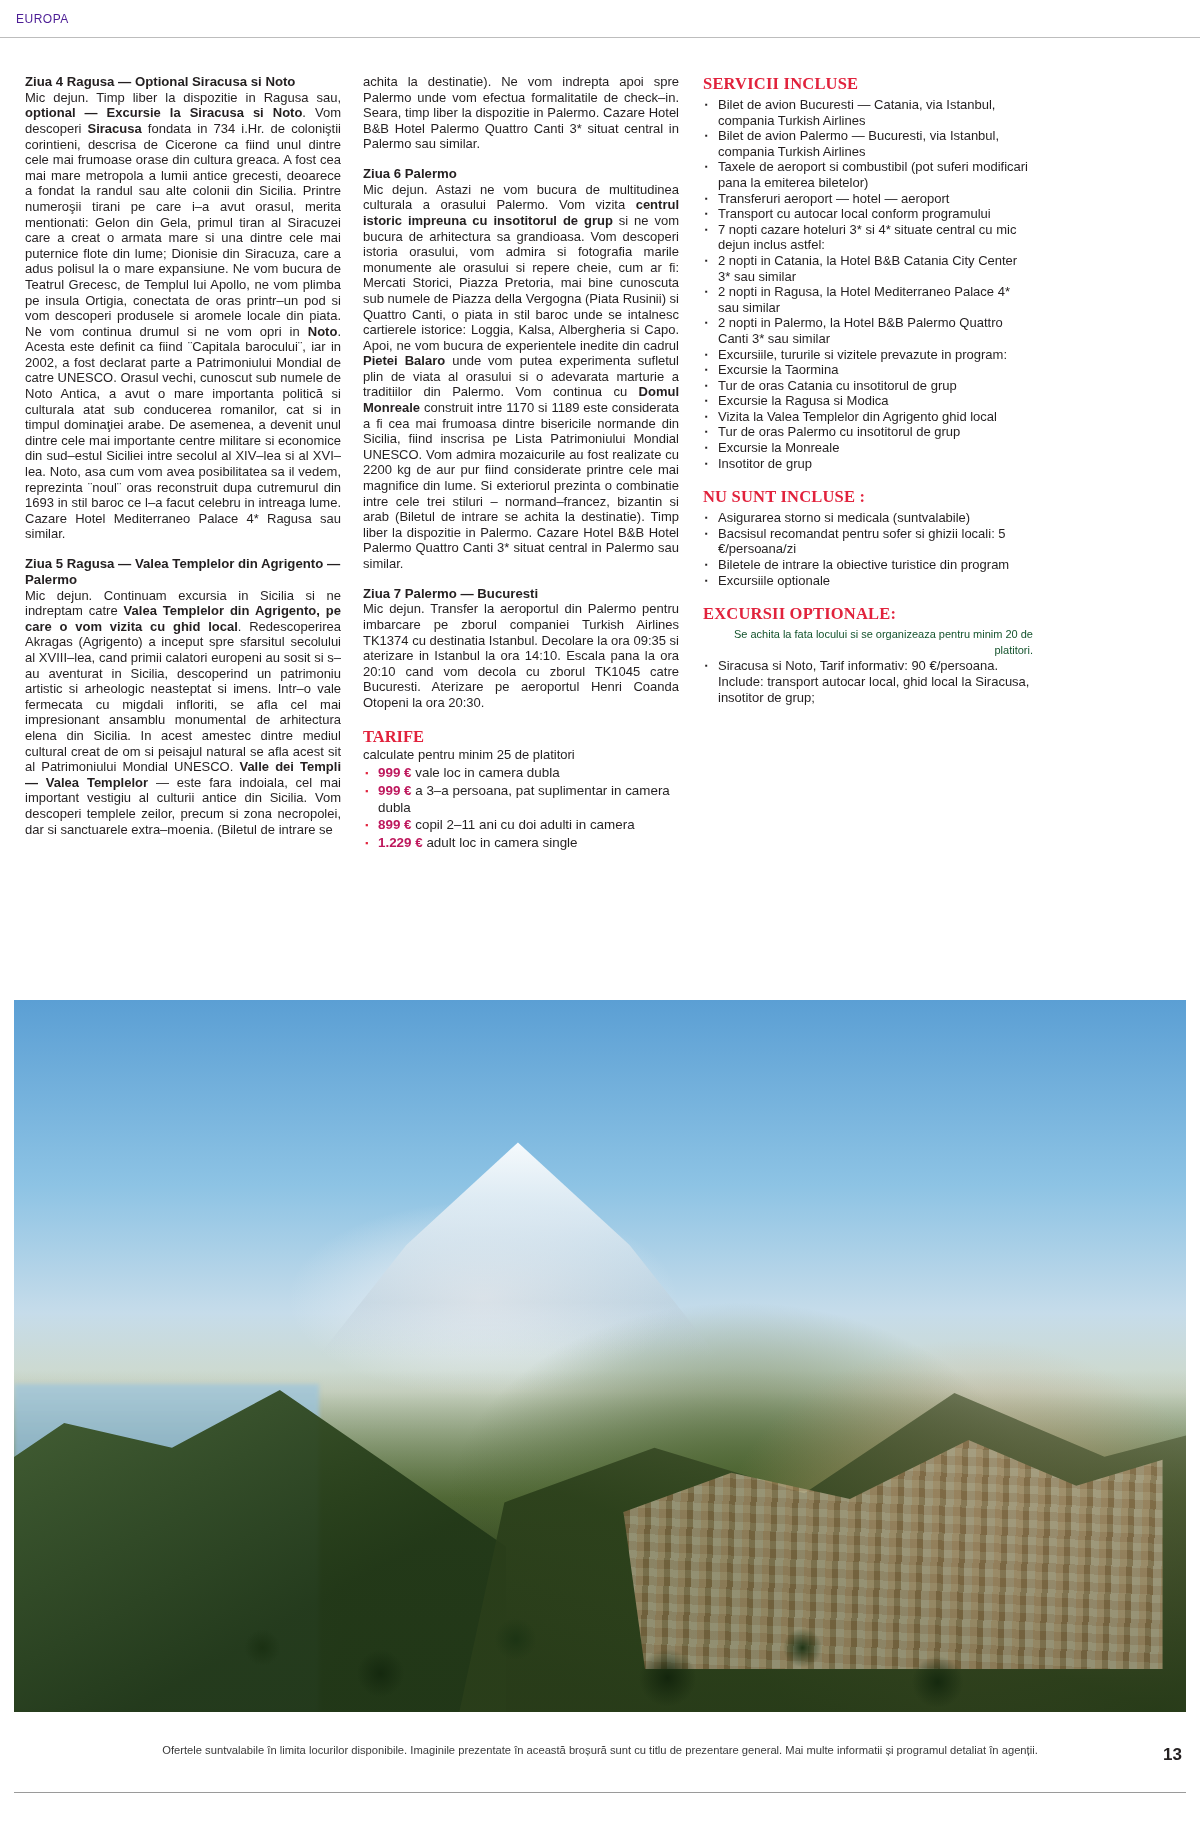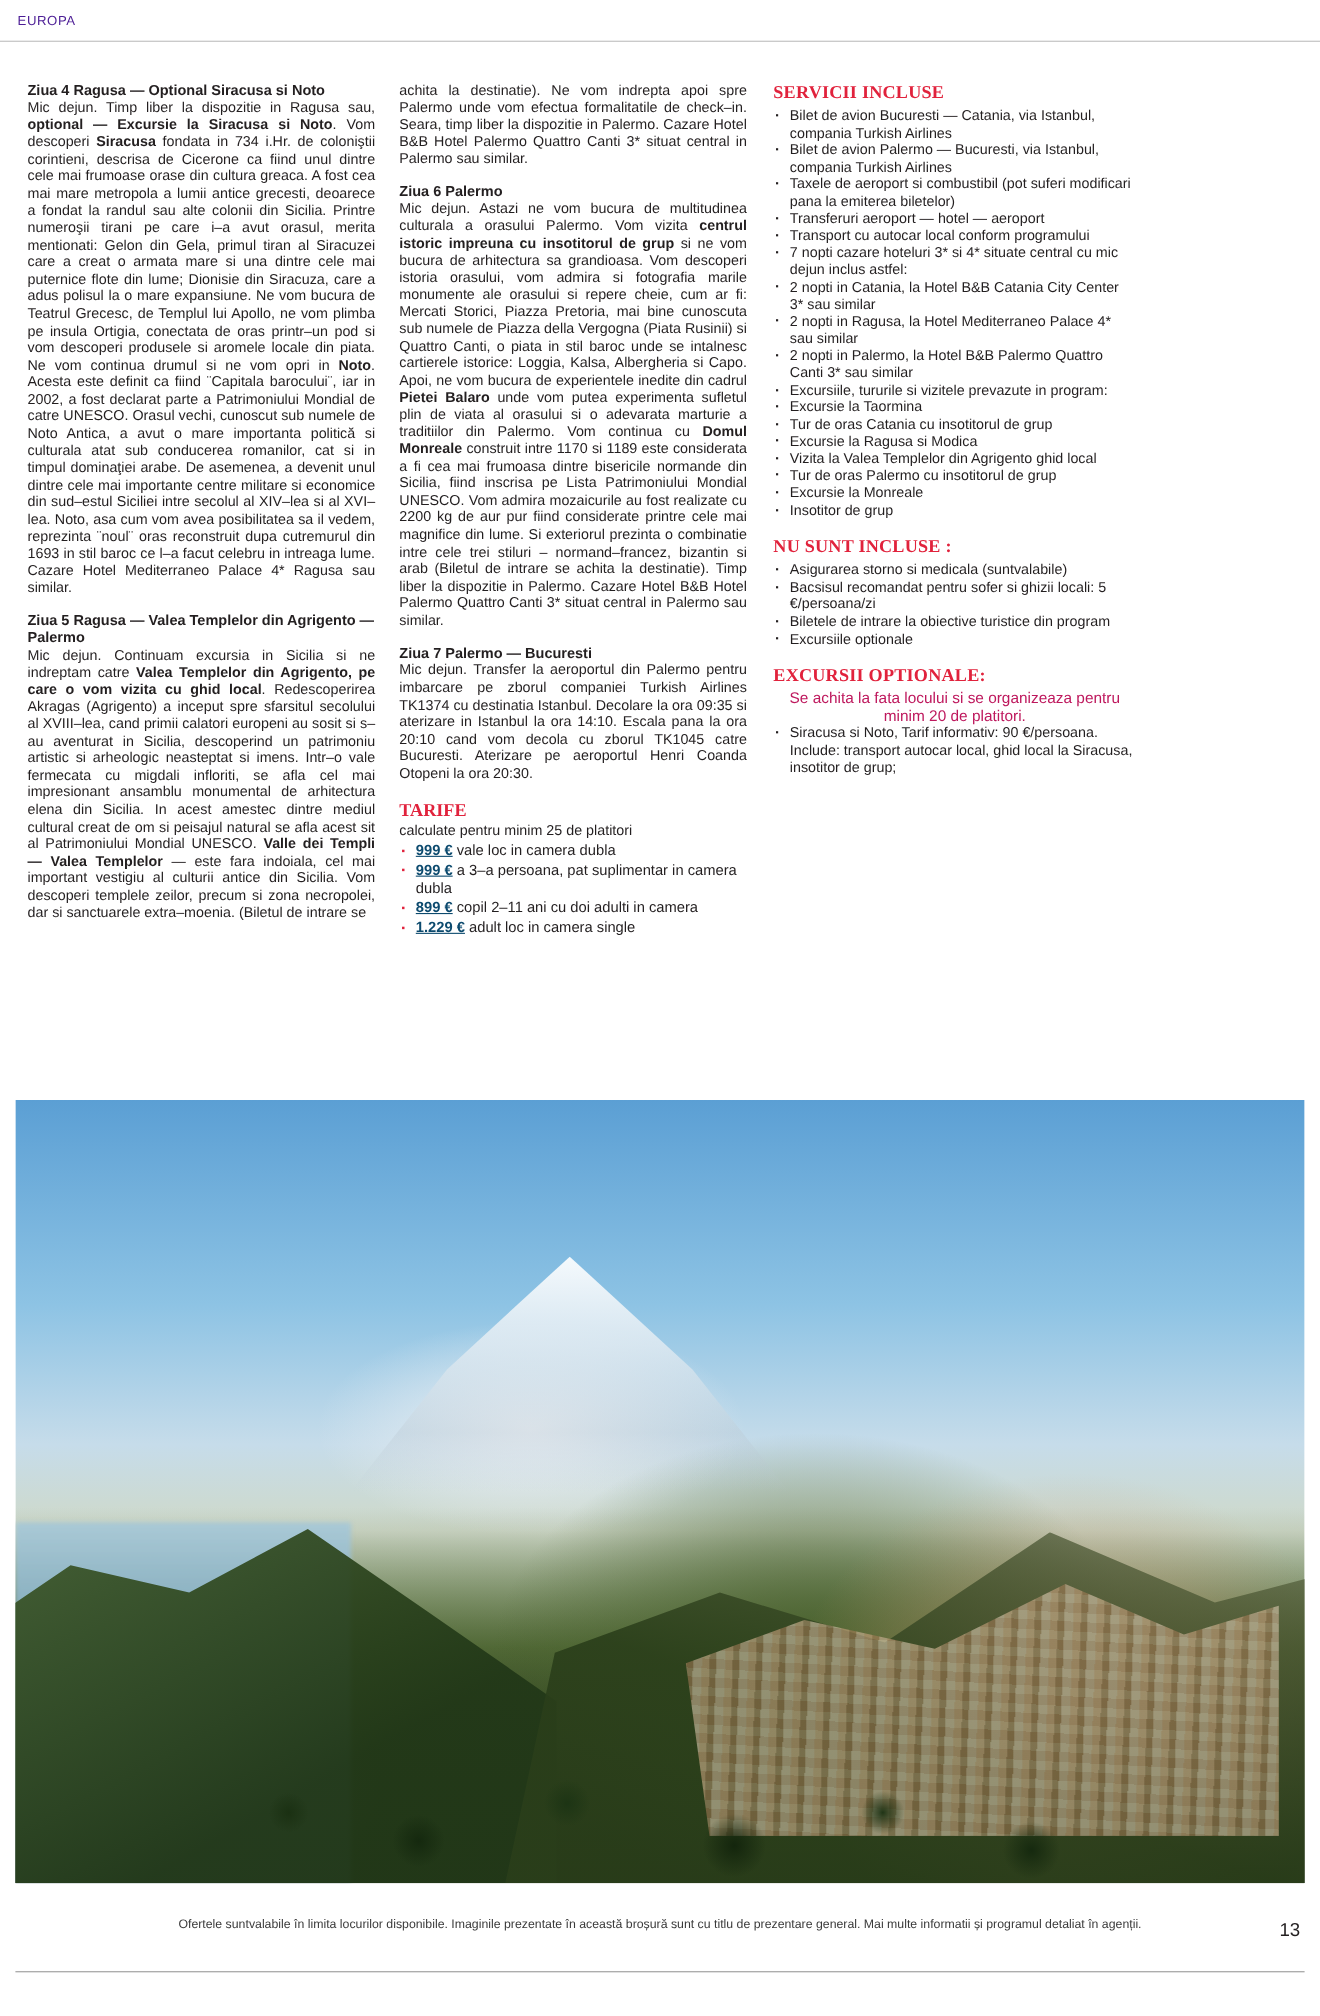--- a/index.html
+++ b/index.html
@@ -126,30 +126,29 @@
   ul.price-list li::before {
     content: "▪";
     position: absolute;
     left: 2px;
     top: 0px;
     font-size: 9px;
     color: #e1223c;
     line-height: 18px;
   }
   .price {
-    color: #0c4a6e;
-    font-weight: bold;
-    text-decoration: underline;
+    color: #be185d;
+    font-weight: bold;
   }
 
   .opt-note {
-    font-size: 14px;
+    font-size: 11px;
     line-height: 15.6px;
-    text-align: center;
-    color: #be185d;
+    text-align: right;
+    color: #14532d;
   }
 
   
   .photo-wrap {
     position: absolute;
     left: 14px;
     top: 1000px;
     width: 1172px;
     height: 712px;
     overflow: hidden;
@@ -234,21 +233,21 @@
     background: linear-gradient(to bottom, rgba(255,255,255,0.92) 0%, rgba(228,236,242,0.8) 38%, rgba(186,200,210,0.35) 75%, rgba(186,200,210,0) 100%);
     clip-path: polygon(50% 0%, 78% 48%, 100% 100%, 0% 100%, 22% 48%);
   }
 
   
   .page-number {
     position: absolute;
     right: 18px;
     top: 1745px;
     font-size: 17px;
-    font-weight: normal;
+    font-weight: bold;
     color: #231f20;
     text-align: right;
   }
   .footer-rule {
     position: absolute;
     left: 14px;
     top: 1792px;
     width: 1172px;
     height: 1px;
     background: #9a9a9a;

